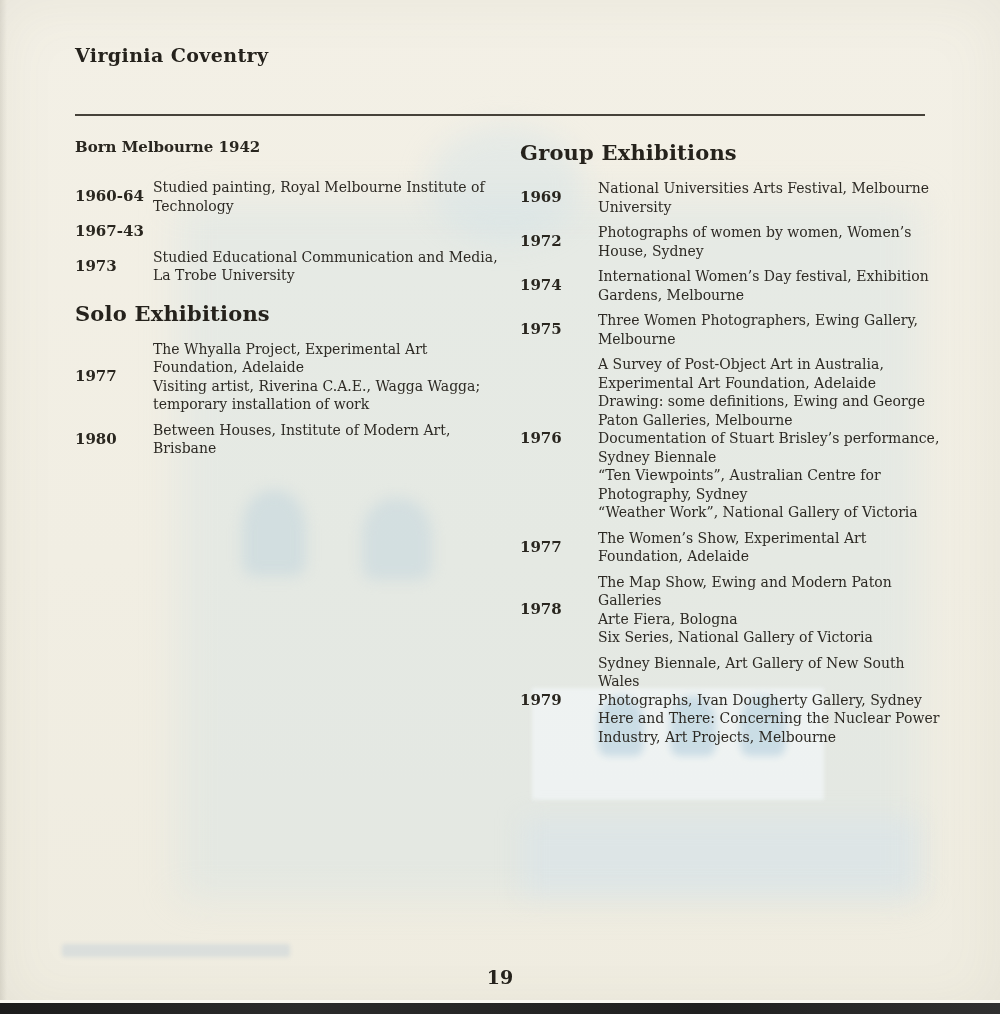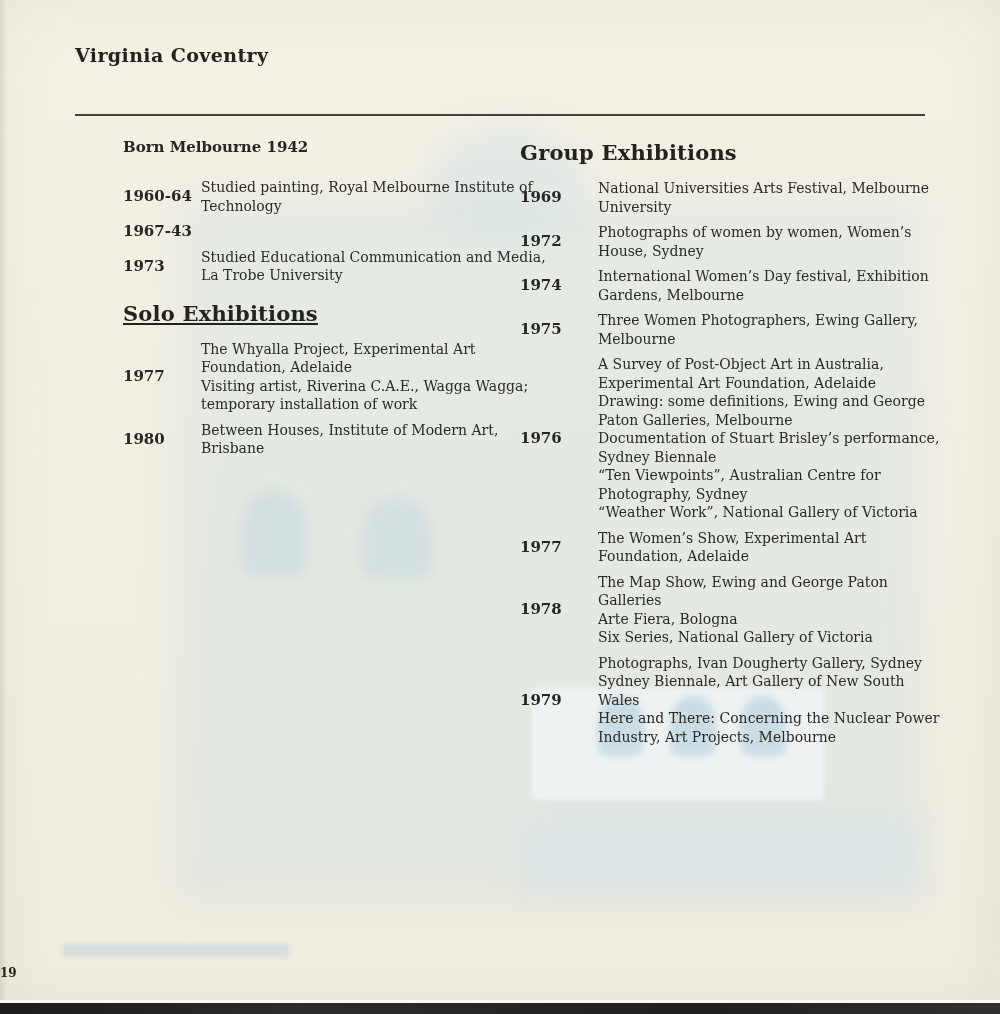--- a/index.html
+++ b/index.html
@@ -39,38 +39,38 @@
               background:linear-gradient(90deg,rgba(60,55,40,0.10),rgba(60,55,40,0)); }
   
   .title {
     position:absolute; left:75px; top:44px; z-index:2; margin:0;
     font-size:19px; font-weight:bold; letter-spacing:0.4px; color:#25221c;
   }
   .rule {
     position:absolute; left:75px; top:114px; width:850px; height:2px;
     background:#46423a; z-index:2;
   }
-  .col-left  { position:absolute; left:75px;  top:138px; width:430px; z-index:2;margin-left:48px; }
+  .col-left  { position:absolute; left:75px;  top:138px; width:430px; z-index:2; }
   .col-right { position:absolute; left:520px; top:140px; width:422px; z-index:2; }
   .born { font-weight:bold; font-size:15px; margin-bottom:22px; color:#29261f; }
   .section-heading {
     margin:0 0 14px 0; font-size:21px; font-weight:bold;
     letter-spacing:0.2px; color:#25221c;
   }
-  .col-left .section-heading { margin-top:16px;text-decoration:underline; }
+  .col-left .section-heading { margin-top:16px; }
   .col-right .section-heading { }
   .entry { display:flex; margin-bottom:7px;align-items:center; }
   .entry .year {
     flex:0 0 78px; font-weight:bold; font-size:15px; line-height:18.5px; color:#29261f;
   }
   .entry .desc { flex:1; font-size:14px; line-height:18.5px; }
   .entry .desc p { margin:0; }
   .pagenum {
     position:absolute; left:0; right:0; top:966px; z-index:2;
-    text-align:left; font-size:12px; font-weight:bold; color:#25221c;
+    text-align:center; font-size:19px; font-weight:bold; color:#25221c;
   }
   .scan-light { position:absolute; left:0; bottom:11px; width:100%; height:3px;
                 background:#fcfbf5; opacity:0.9; z-index:3; }
   .scan-bar   { position:absolute; left:0; bottom:0; width:100%; height:11px; z-index:3;
                 background:linear-gradient(90deg,#1c1c1c,#2b2b2b 30%,#202020 70%,#303030); }
 </style>
 </head>
 <body>
 
 <div class="page">
@@ -171,30 +171,30 @@
       </div>
       <div class="entry">
         <div class="year">1977</div>
         <div class="desc">
           <p>The Women’s Show, Experimental Art Foundation, Adelaide</p>
         </div>
       </div>
       <div class="entry">
         <div class="year">1978</div>
         <div class="desc">
-          <p>The Map Show, Ewing and George Paton Galleries</p>
+          <p>The Map Show, Ewing and Modern Paton Galleries</p>
           <p>Arte Fiera, Bologna</p>
           <p>Six Series, National Gallery of Victoria</p>
         </div>
       </div>
       <div class="entry">
         <div class="year">1979</div>
         <div class="desc">
+          <p>Sydney Biennale, Art Gallery of New South Wales</p>
           <p>Photographs, Ivan Dougherty Gallery, Sydney</p>
-          <p>Sydney Biennale, Art Gallery of New South Wales</p>
           <p>Here and There: Concerning the Nuclear Power Industry, Art Projects, Melbourne</p>
         </div>
       </div>
     </div>
   </div>
 
   <div class="pagenum">19</div>
   <div class="scan-light"></div>
   <div class="scan-bar"></div>
 </div>

